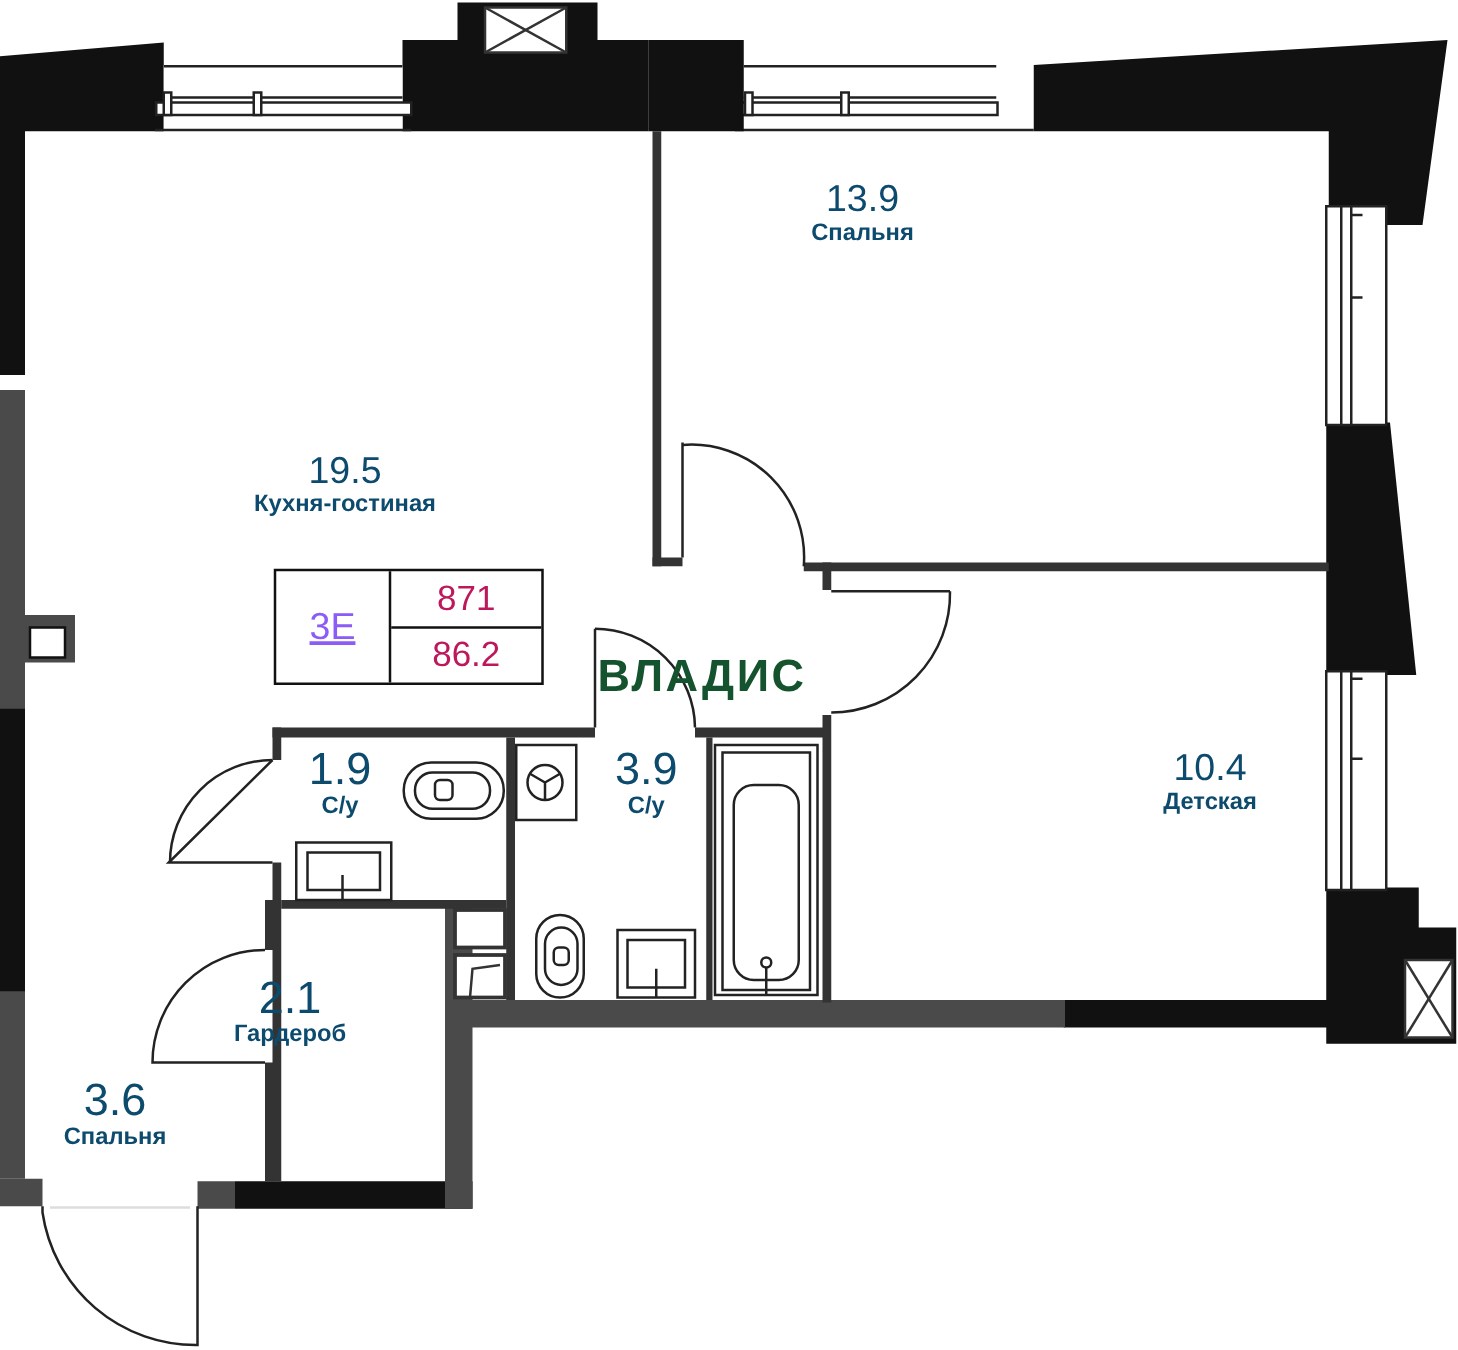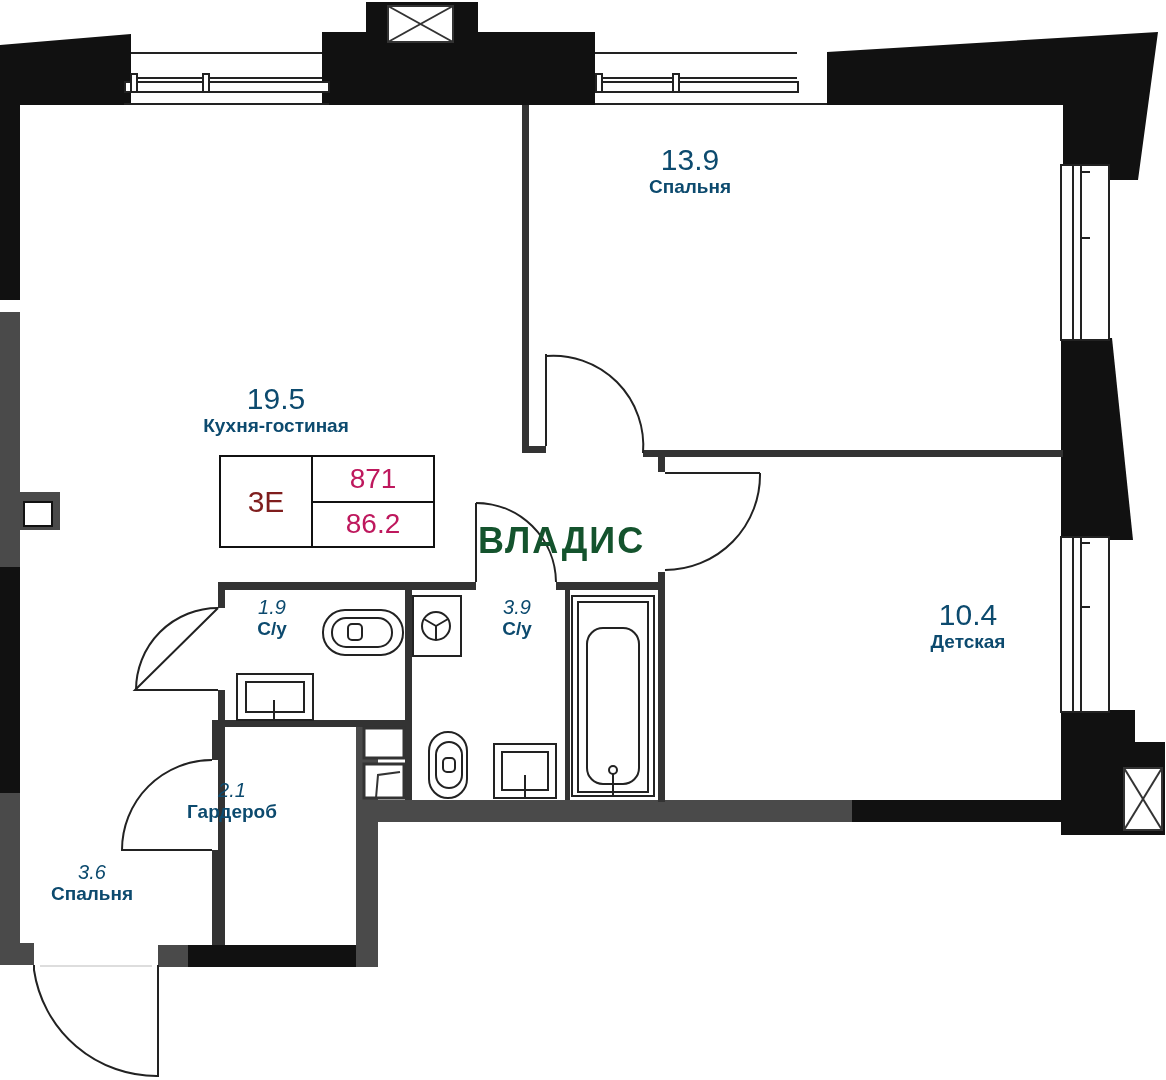--- a/index.html
+++ b/index.html
@@ -1,23 +1,23 @@
 <!DOCTYPE html>
 <html><head>
 <meta charset="utf-8">
 <style>
   html, body { margin: 0; padding: 0; background: #ffffff; }
   body { width: 1166px; height: 1080px; position: relative; overflow: hidden; font-family: "Liberation Sans", "DejaVu Sans", sans-serif; }
   svg { position: absolute; left: 0; top: 0; }
   .lbl { position: absolute; text-align: center; color: #0c4a6e; line-height: 1; white-space: nowrap; transform: translateX(-50%); }
   .lbl .area { font-size: 30px; display: block; }
   .lbl .name { font-size: 19px; font-weight: bold; display: block; margin-top: 2px; }
-  .lbl.small .area { font-size: 20px; font-style: italic; }
+  .lbl.small .area { font-size: 36px; }
   .tag { position: absolute; left: 219px; top: 455px; width: 216px; height: 93px; border: 2px solid #111; box-sizing: border-box; display: flex; background: #fff; }
-  .tag .left { width: 90px; border-right: 2px solid #111; display: flex; align-items: center; justify-content: center; font-size: 30px; color: #7f1d1d; }
+  .tag .left { width: 90px; border-right: 2px solid #111; display: flex; align-items: center; justify-content: center; font-size: 30px; color: #8b5cf6; text-decoration: underline; }
   .tag .right { flex: 1; display: flex; flex-direction: column; }
   .tag .right div { flex: 1; display: flex; align-items: center; justify-content: center; font-size: 28px; color: #be185d; text-align: center; }
   .tag .right div:first-child { border-bottom: 2px solid #111; }
   .wm { position: absolute; left: 478px; top: 520px; font-size: 36px; font-weight: bold; color: #14532d; letter-spacing: 2px; }
 </style>
 </head>
 <body>
 
 <svg width="1166" height="1080" viewBox="0 0 1166 1080">
 
@@ -178,21 +178,21 @@
     <line x1="613" y1="774" x2="613" y2="796"></line>
   </g>
 </svg>
 
 <div class="wm">ВЛАДИС</div>
 
 <div class="lbl" style="left:690px; top:145px;">
   <span class="area">13.9</span>
   <span class="name">Спальня</span>
 </div>
-<div class="lbl" style="left:276px; top:384px;">
+<div class="lbl" style="left:276px; top:362px;">
   <span class="area">19.5</span>
   <span class="name">Кухня-гостиная</span>
 </div>
 <div class="lbl" style="left:968px; top:600px;">
   <span class="area">10.4</span>
   <span class="name">Детская</span>
 </div>
 <div class="lbl small" style="left:272px; top:597px;">
   <span class="area">1.9</span>
   <span class="name">С/у</span>

